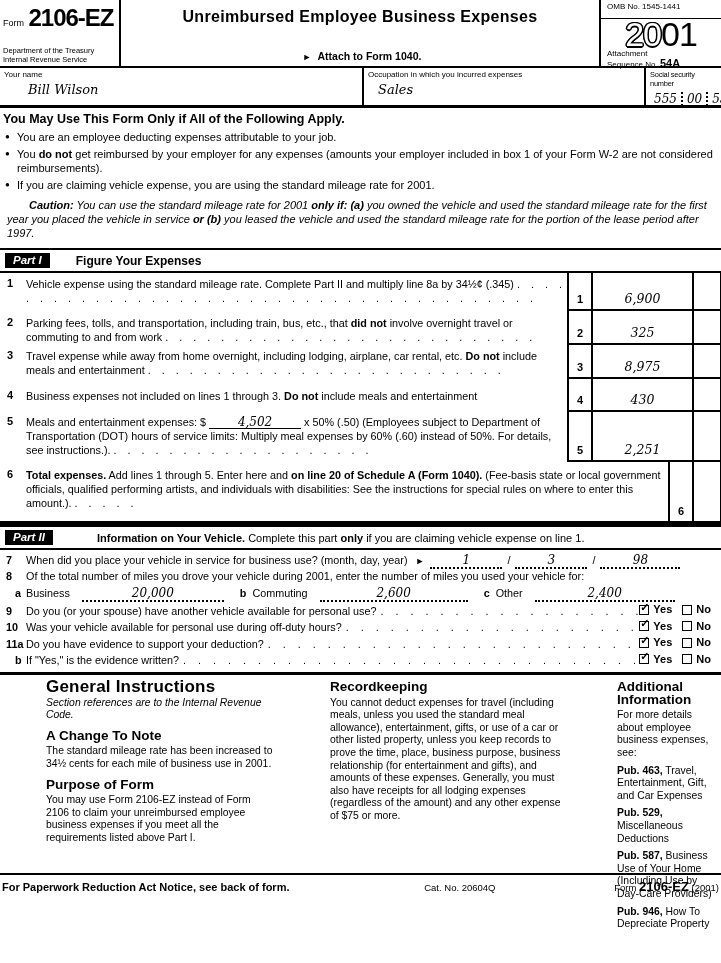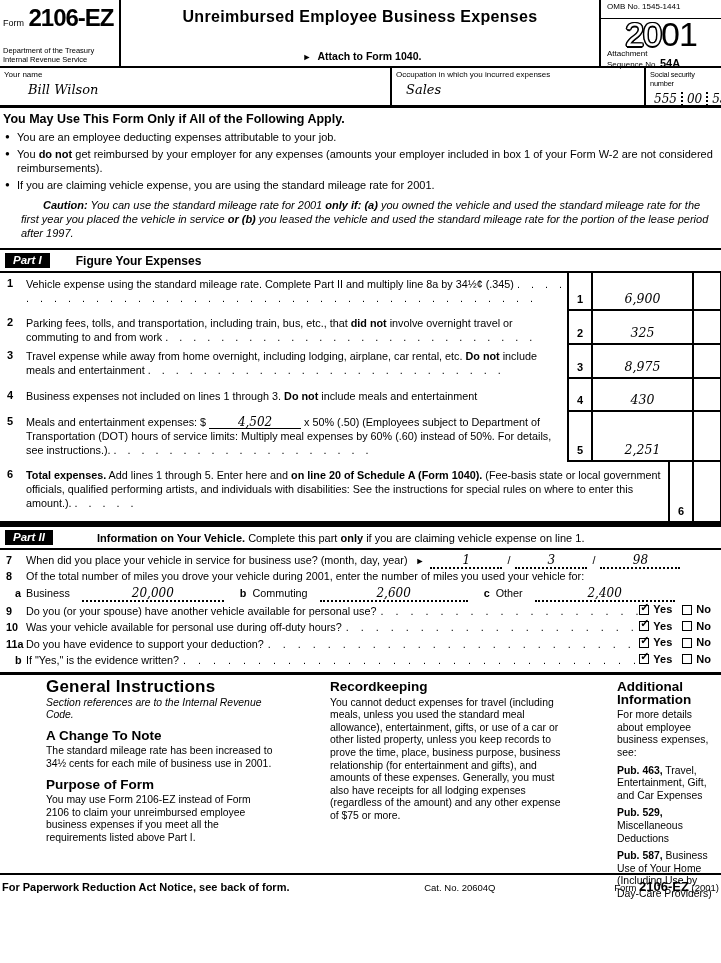--- a/index.html
+++ b/index.html
@@ -27,36 +27,36 @@
   .yr { font-size:34px; font-weight:normal; letter-spacing:-1px;margin-top:16px; }
   .yr-outline { color:#fff; text-shadow:-1px -1px 0 #000,1px -1px 0 #000,-1px 1px 0 #000,1px 1px 0 #000,0 -1.5px 0 #000,0 1.5px 0 #000,-1.5px 0 0 #000,1.5px 0 0 #000; }
   .attseq { font-size:8px; line-height:9.5px; padding-left:6px; }
   .seqval { font-size:11px; font-weight:bold; }
 
   
   .idrow { display:flex; height:40px; border-bottom:3px solid #000; }
   .idcell { padding:2px 4px; }
   .idcell .lbl { font-size:8px; }
   .c-name { flex:1; }
-  .c-occ { width:254px; border-left:2px solid #000; }
+  .c-occ { width:282px; border-left:2px solid #000; }
   .c-ssn { width:77px; border-left:2px solid #000; padding-right:1px; }
   .c-ssn .lbl { font-size:7.4px; letter-spacing:-0.2px; }
   .hand { font-family:"DejaVu Serif", serif; font-style:italic; }
   .idval { font-size:13px; margin:3px 0 0 24px; }
   .ssnval { display:flex; font-size:12px; margin-top:4px; }
   .ssnval span { padding:0 4px; }
   .ssnsep { border-left:2px dotted #000; }
 
   
   .intro { border-bottom:2.5px solid #000; padding:3px 2px 8px 2px; }
   .elig-h { font-size:12.5px; font-weight:bold; margin:1px 0 4px 1px; }
   .bullet { display:flex; font-size:11px; line-height:14px; margin:3px 0; }
   .bullet .glyph { width:15px; font-size:8px; padding-left:3px; line-height:14px; }
   .bullet .btxt { flex:1; padding-right:2px; }
-  .caution { font-size:11px; line-height:14px; font-style:italic; margin:6px 8px 0 19px; text-indent:22px; }
+  .caution { font-size:11px; line-height:14px; font-style:italic; margin:6px 8px 0 5px; text-indent:22px; }
 
   
   .partbar { display:flex; align-items:center; padding:3px 0 3px 5px; }
   .partbar.pb1 { border-bottom:2px solid #000; }
   .partbar.pb2 { border-top:3px solid #000; border-bottom:2px solid #000; }
   .partlabel { background:#000; color:#fff; font-weight:bold; font-style:italic; font-size:11.5px; padding:1px 8px 2px; }
   .partheading { font-weight:bold; font-size:12px; margin-left:26px; }
   .partheading-html { font-size:11px; margin-left:44px; }
 
   
@@ -336,20 +336,21 @@
     <div class="icol icol2">
       <div class="sec-h first">Recordkeeping</div>
       <div>You cannot deduct expenses for travel (including meals, unless you used the standard meal allowance), entertainment, gifts, or use of a car or other listed property, unless you keep records to prove the time, place, business purpose, business relationship (for entertainment and gifts), and amounts of these expenses. Generally, you must also have receipts for all lodging expenses (regardless of the amount) and any other expense of $75 or more.</div>
     </div>
     <div class="icol icol3">
       <div class="sec-h first">Additional Information</div>
       <div>For more details about employee business expenses, see:</div>
       <div class="pubitem"><b>Pub. 463,</b> Travel, Entertainment, Gift, and Car Expenses</div>
       <div class="pubitem"><b>Pub. 529,</b> Miscellaneous Deductions</div>
       <div class="pubitem"><b>Pub. 587,</b> Business Use of Your Home (Including Use by Day-Care Providers)</div>
+      <div class="pubitem"><b>Pub. 946,</b> How To Depreciate Property</div>
     </div>
   </div>
 
   <div class="foot">
     <span class="foot-notice">For Paperwork Reduction Act Notice, see back of form.</span>
     <span class="foot-cat">Cat. No. 20604Q</span>
     <span class="foot-form">
       <span>Form</span>
       <span class="foot-formnum">2106-EZ</span>
       <span>(2001)</span>

